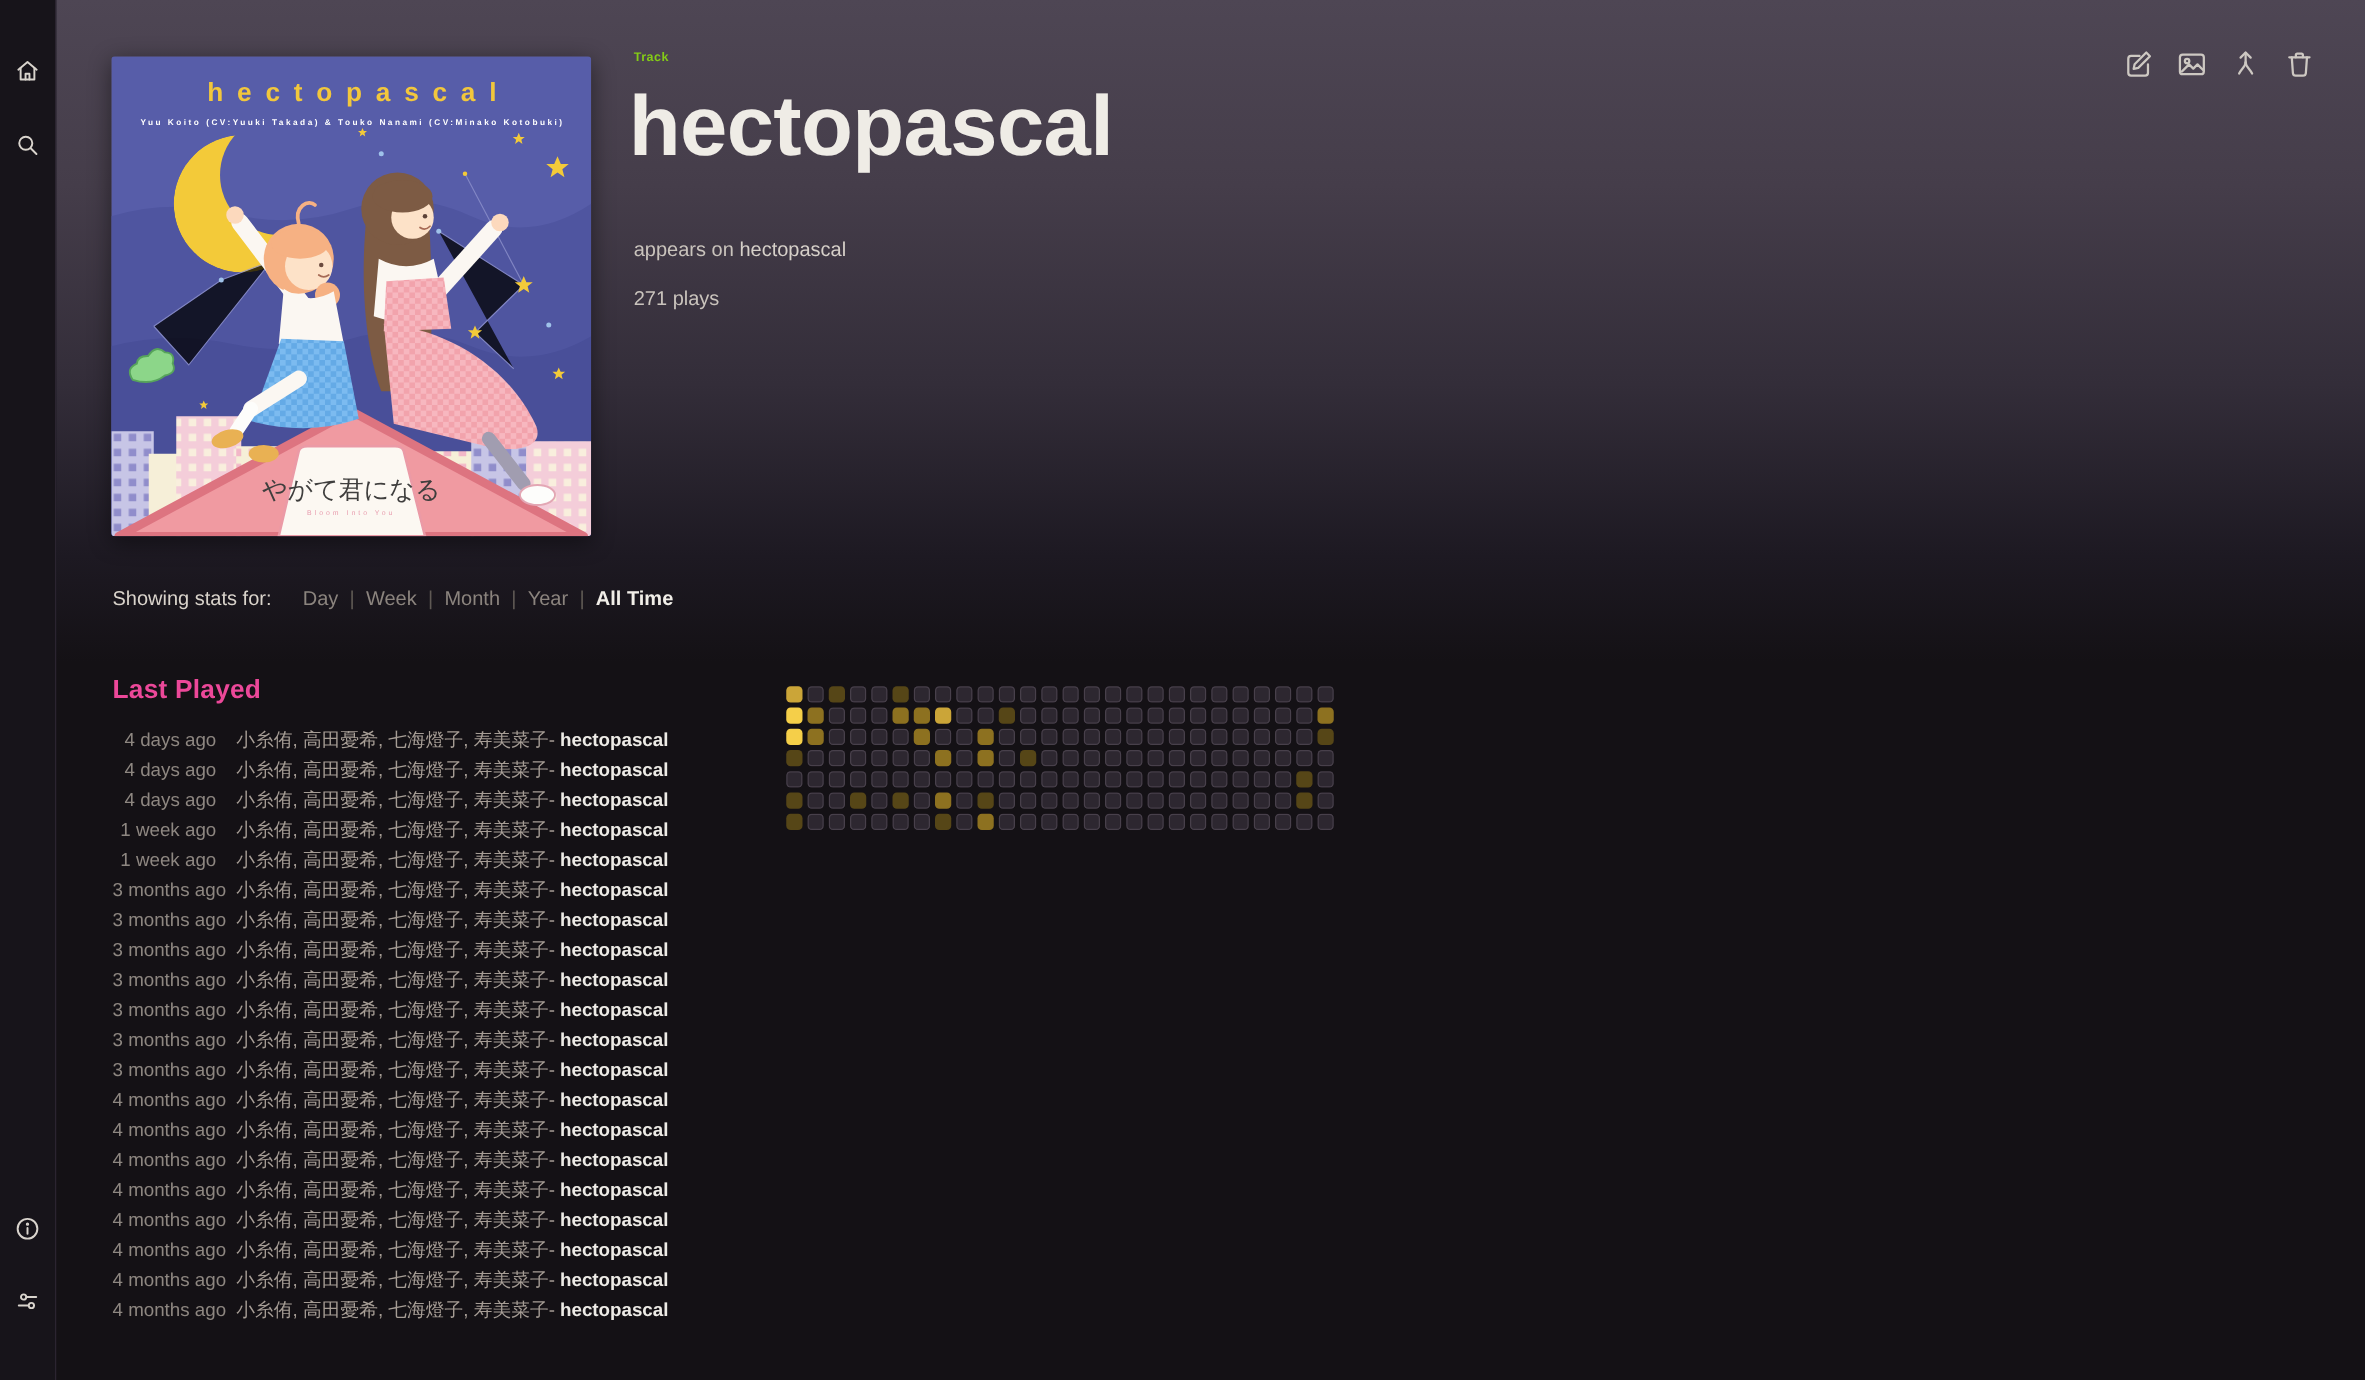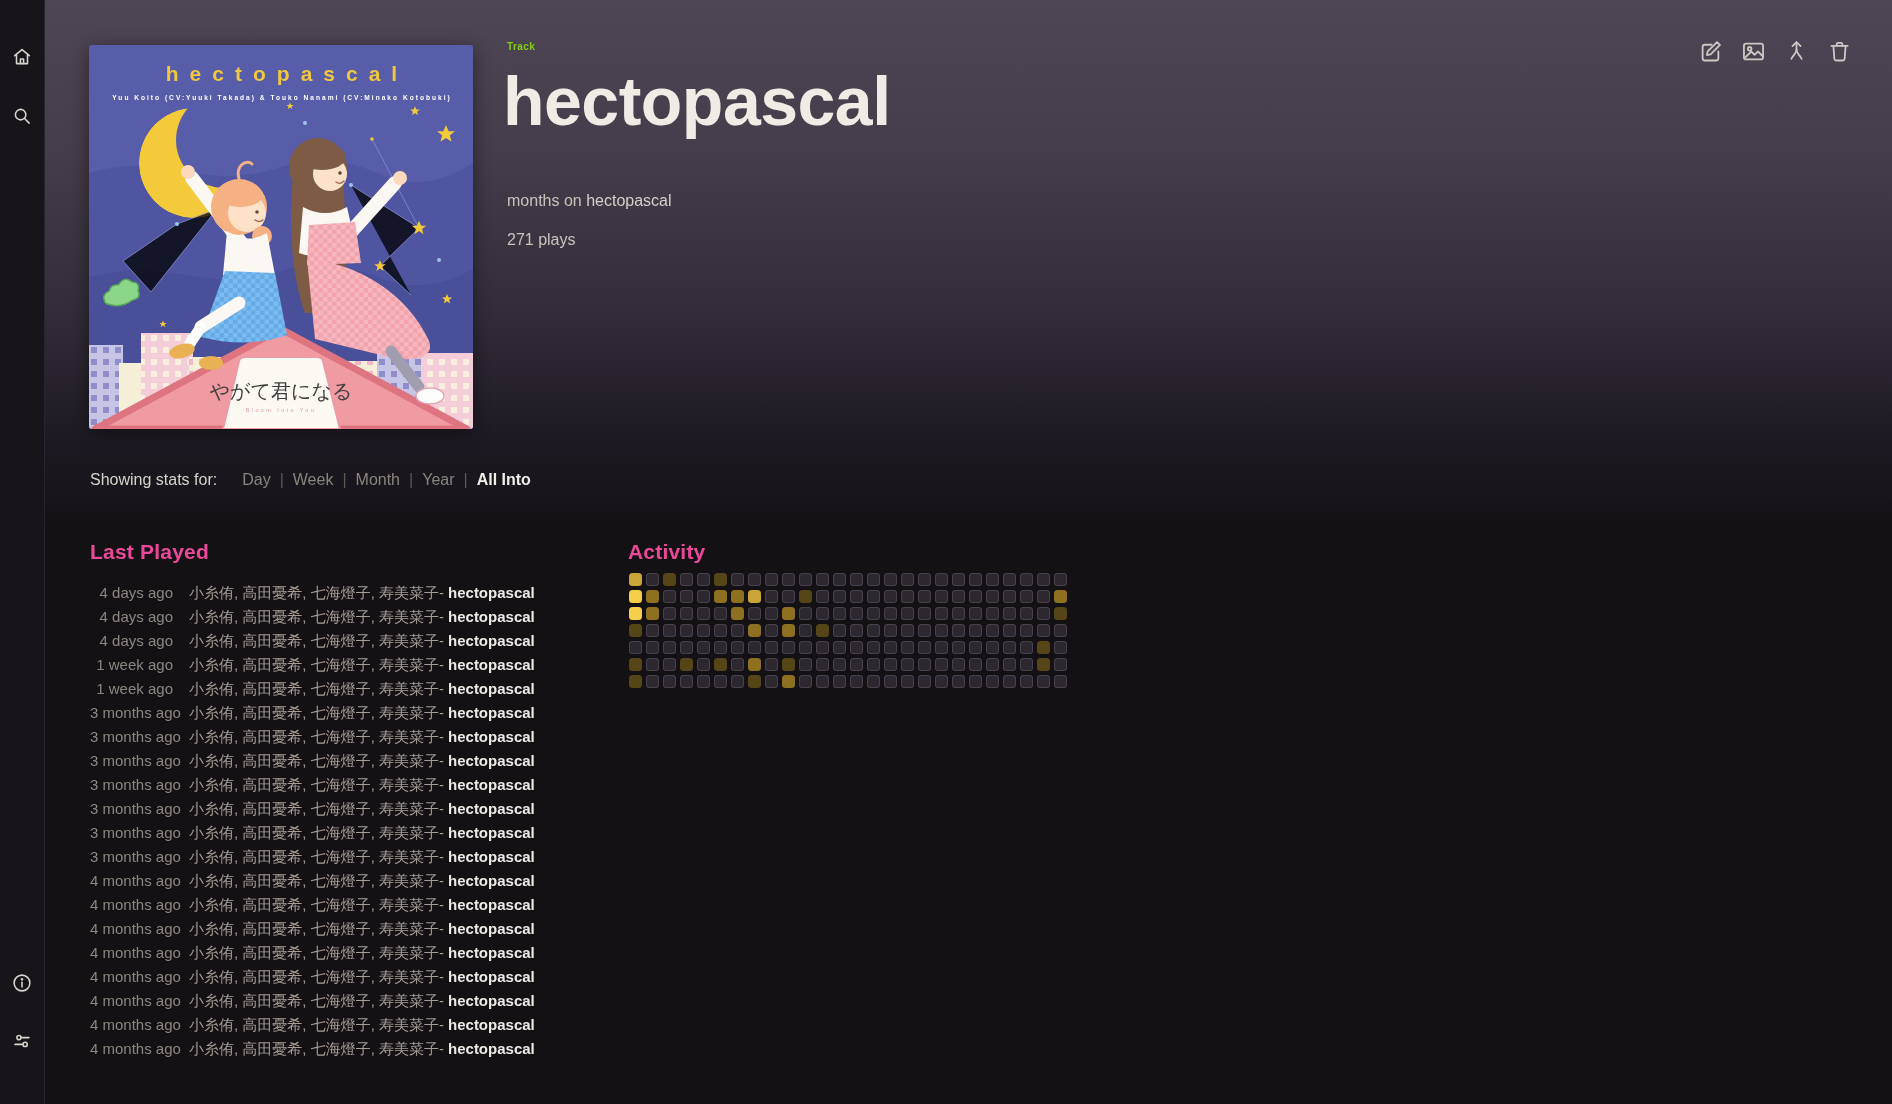--- a/index.html
+++ b/index.html
@@ -215,21 +215,21 @@
         <path d="M220,180 L266,177 L272,218 L218,220 Z" fill="url(#chkP)"></path>
         <path d="M218,214 C268,218 318,248 340,296 C346,312 326,318 300,312 L226,294 Z" fill="url(#chkP)"></path>
         <line x1="302" y1="306" x2="330" y2="342" stroke="#a19db0" stroke-width="11"></line>
         <ellipse cx="341" cy="351" rx="14" ry="8" fill="#fdfdfb" stroke="#e3a7b4" stroke-width="1.5"></ellipse>
       </g>
     </svg>
   </div>
 
   <div class="kind">Track</div>
   <h1 class="page-title">hectopascal</h1>
-  <div class="appears"><span>months on </span><span class="album-link">hectopascal</span></div>
+  <div class="appears"><span>appears on </span><span class="album-link">hectopascal</span></div>
   <div class="plays">271 plays</div>
 
   <div class="actions">
     <div class="action-btn">
       <span><svg viewBox="0 0 24 24">
         <path d="M19 12v6a2 2 0 0 1-2 2H7a2 2 0 0 1-2-2V8a2 2 0 0 1 2-2h6"></path>
         <path d="M17.8 3.6l2.6 2.6-8.3 8.3-3.3.7.7-3.3z"></path>
       </svg></span>
     </div>
     <div class="action-btn">
@@ -250,21 +250,21 @@
     <div class="action-btn">
       <span><svg viewBox="0 0 24 24">
         <path d="M4.8 7h14.4"></path>
             <path d="M9.5 7V5.4a1 1 0 0 1 1-1h3a1 1 0 0 1 1 1V7"></path>
         <path d="M6.6 7l.8 11.2a2 2 0 0 0 2 1.8h5.2a2 2 0 0 0 2-1.8L17.4 7"></path>
       </svg></span>
     </div>
   </div>
 
   <div class="filter-row">
-    <span class="lbl">Showing stats for:</span><span id="stats-options"><span class="opt">Day</span><span class="pipe">|</span><span class="opt">Week</span><span class="pipe">|</span><span class="opt">Month</span><span class="pipe">|</span><span class="opt">Year</span><span class="pipe">|</span><span class="opt selected">All Into</span></span>
+    <span class="lbl">Showing stats for:</span><span id="stats-options"><span class="opt">Day</span><span class="pipe">|</span><span class="opt">Week</span><span class="pipe">|</span><span class="opt">Month</span><span class="pipe">|</span><span class="opt">Year</span><span class="pipe">|</span><span class="opt selected">All Time</span></span>
   </div>
 
   <section class="lastplayed">
     <h2>Last Played</h2>
     <div class="lp-list" id="lp-list">
         <div class="lp-row">
           <span class="lp-time">4 days ago</span>
           <span class="lp-artists"><span class="artist-link">小糸侑</span>, <span class="artist-link">高田憂希</span>, <span class="artist-link">七海燈子</span>, <span class="artist-link">寿美菜子</span></span>
           <span class="lp-dash"> - </span>
           <span class="lp-track">hectopascal</span>
@@ -380,21 +380,20 @@
         <div class="lp-row">
           <span class="lp-time">4 months ago</span>
           <span class="lp-artists"><span class="artist-link">小糸侑</span>, <span class="artist-link">高田憂希</span>, <span class="artist-link">七海燈子</span>, <span class="artist-link">寿美菜子</span></span>
           <span class="lp-dash"> - </span>
           <span class="lp-track">hectopascal</span>
         </div>
       </div>
   </section>
 
   <section class="activity">
-    <h2>Activity</h2>
     <div class="heatmap" id="heatmap">
         <div class="cell l3"></div>
         <div class="cell l0"></div>
         <div class="cell l1"></div>
         <div class="cell l0"></div>
         <div class="cell l0"></div>
         <div class="cell l1"></div>
         <div class="cell l0"></div>
         <div class="cell l0"></div>
         <div class="cell l0"></div>

